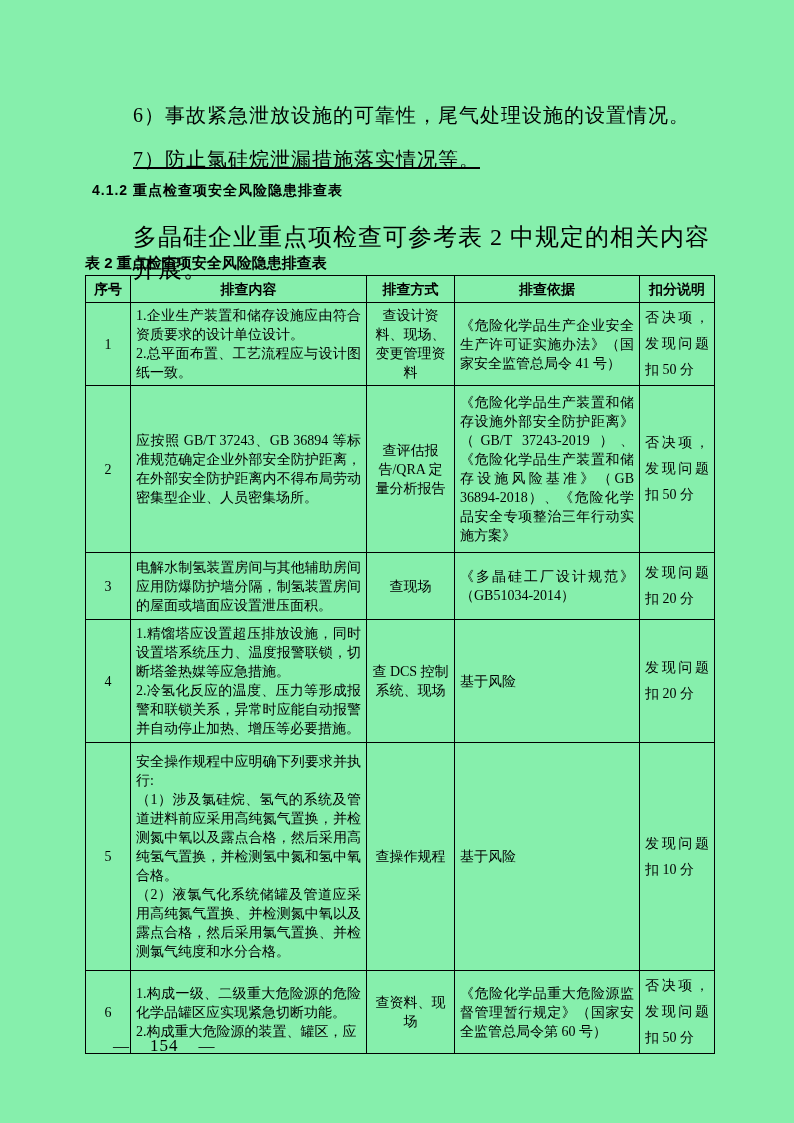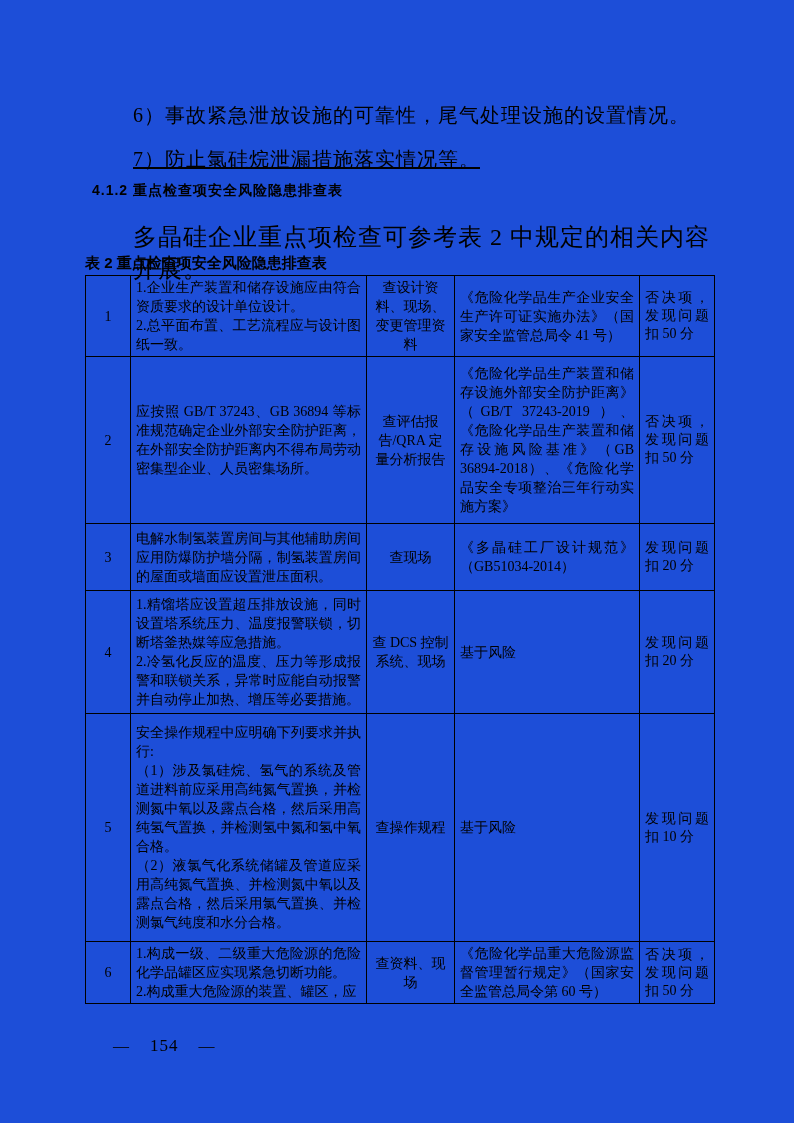--- a/index.html
+++ b/index.html
@@ -1,19 +1,19 @@
 <!DOCTYPE html>
 <html><head>
 <meta charset="utf-8">
 <style>
   html,body{margin:0;padding:0;background:#e8e8e8;}
   .page{
     position:relative;
     width:794px;height:1123px;
-    background:#1d4ed8;
+    background:#86efac;
     font-family:"Liberation Serif","DejaVu Serif",serif;
     color:#000;
     overflow:hidden;
     margin:0 auto;
   }
   .list-item{
     position:absolute;left:133px;width:580px;
     font-size:20px;line-height:28px;letter-spacing:1px;
   }
   .li-1{top:101px;}
@@ -52,21 +52,21 @@
   tr.r2{height:167px;}
   tr.r3{height:67px;}
   tr.r4{height:123px;}
   tr.r5{height:228px;}
   tr.r6{height:60px;}
   td.c-no{text-align:center;padding:2px 1px;}
   td.c-content{text-align:justify;padding:2px 5px;}
   td.c-content .para{text-align:justify;}
   td.c-method{text-align:center;padding:2px 2px;margin-top:26px;}
   td.c-basis{text-align:justify;padding:2px 7px;margin-left:7px;}
-  td.c-deduct{text-align:justify;padding:2px 7px;line-height:18px;}
+  td.c-deduct{text-align:justify;padding:2px 7px;line-height:26px;}
   .footer{
     position:absolute;left:113px;top:1036px;
     display:flex;align-items:center;gap:20px;
     font-size:17px;letter-spacing:1px;
   }
   .footer .dash{font-size:16px;}
 </style>
 </head>
 <body>
 
@@ -83,20 +83,27 @@
 
   <table class="inspection">
     <colgroup>
       <col style="width:45px">
       <col style="width:236px">
       <col style="width:88px">
       <col style="width:185px">
       <col style="width:75px">
     </colgroup>
     <tbody>
+        <tr class="hdr">
+      <th>序号</th>
+      <th>排查内容</th>
+      <th>排查方式</th>
+      <th>排查依据</th>
+      <th>扣分说明</th>
+    </tr>
 
     <tr class="r1">
       <td class="c-no">1</td>
       <td class="c-content">
         <div class="para">1.企业生产装置和储存设施应由符合资质要求的设计单位设计。</div>
         <div class="para">2.总平面布置、工艺流程应与设计图纸一致。</div>
       </td>
       <td class="c-method">查设计资料、现场、变更管理资料</td>
       <td class="c-basis">《危险化学品生产企业安全生产许可证实施办法》（国家安全监管总局令 41 号）</td>
       <td class="c-deduct">否决项，发现问题扣 50 分</td>

